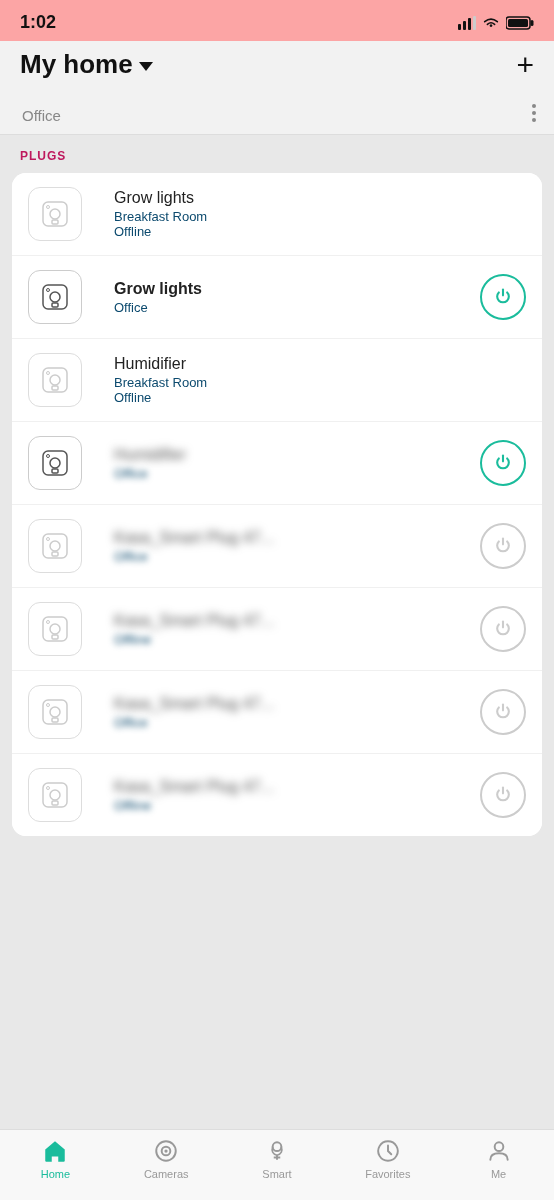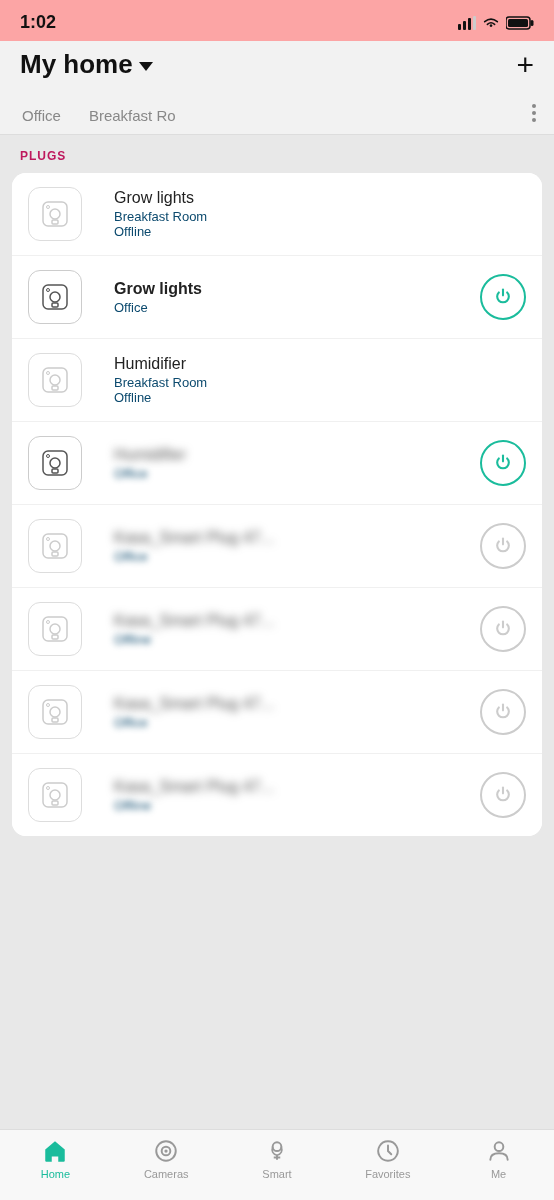--- a/index.html
+++ b/index.html
@@ -274,23 +274,20 @@
     <span>My home</span>
     <div class="chevron-down"></div>
   </div>
   <div class="add-button">+</div>
 </div>
 
 <div class="tab-bar">
   <div class="tab-item">
     <span>Office</span>
   </div>
-  <div class="tab-item">
-    <span>Breakfast Ro</span>
-  </div>
   <div class="tab-more">
     <span></span>
     <span></span>
     <span></span>
   </div>
 </div>
 
 <div class="section-label">PLUGS</div>
 
 <div class="device-list">

